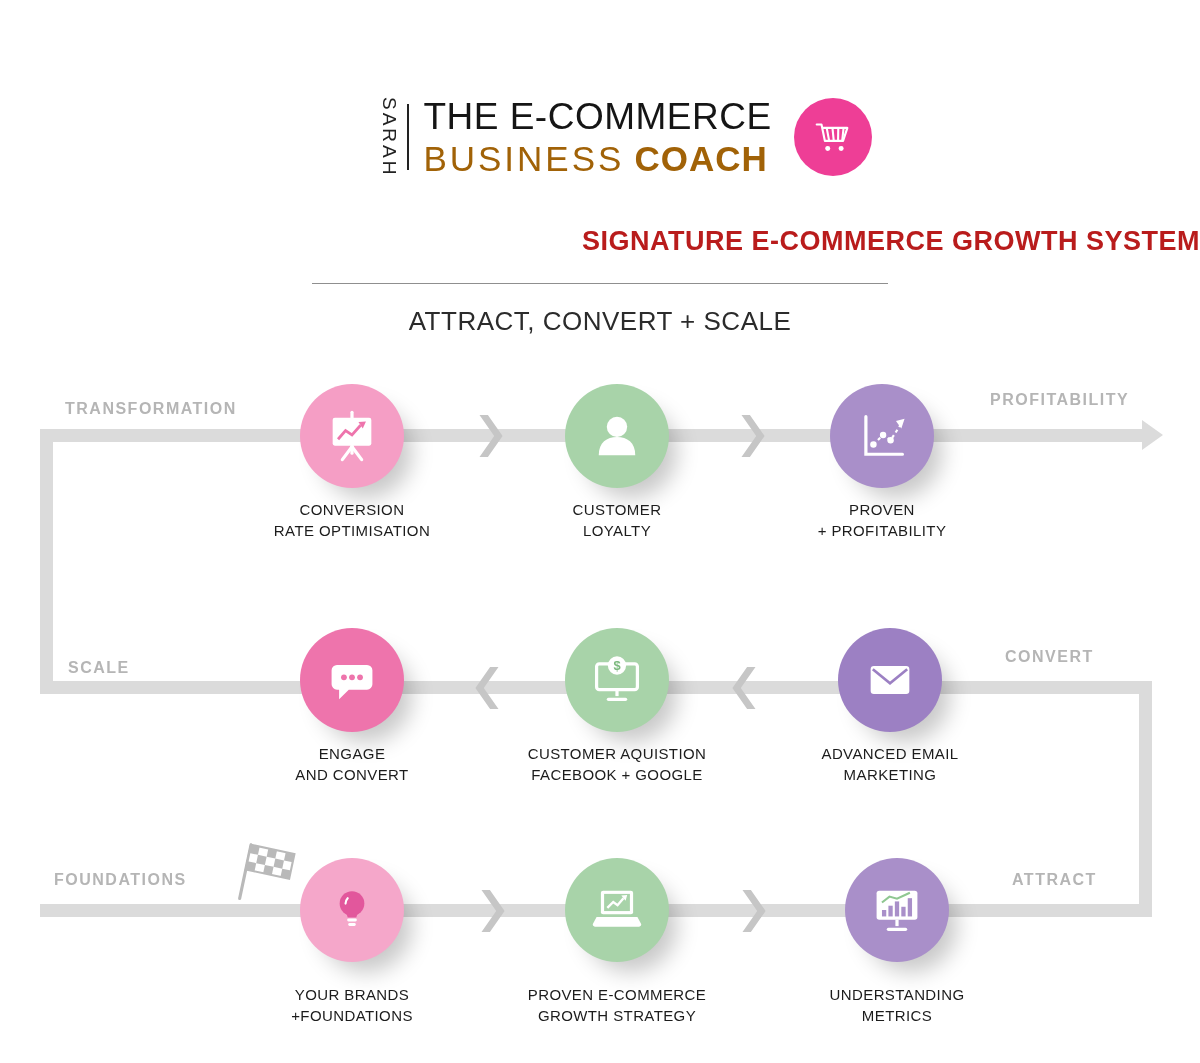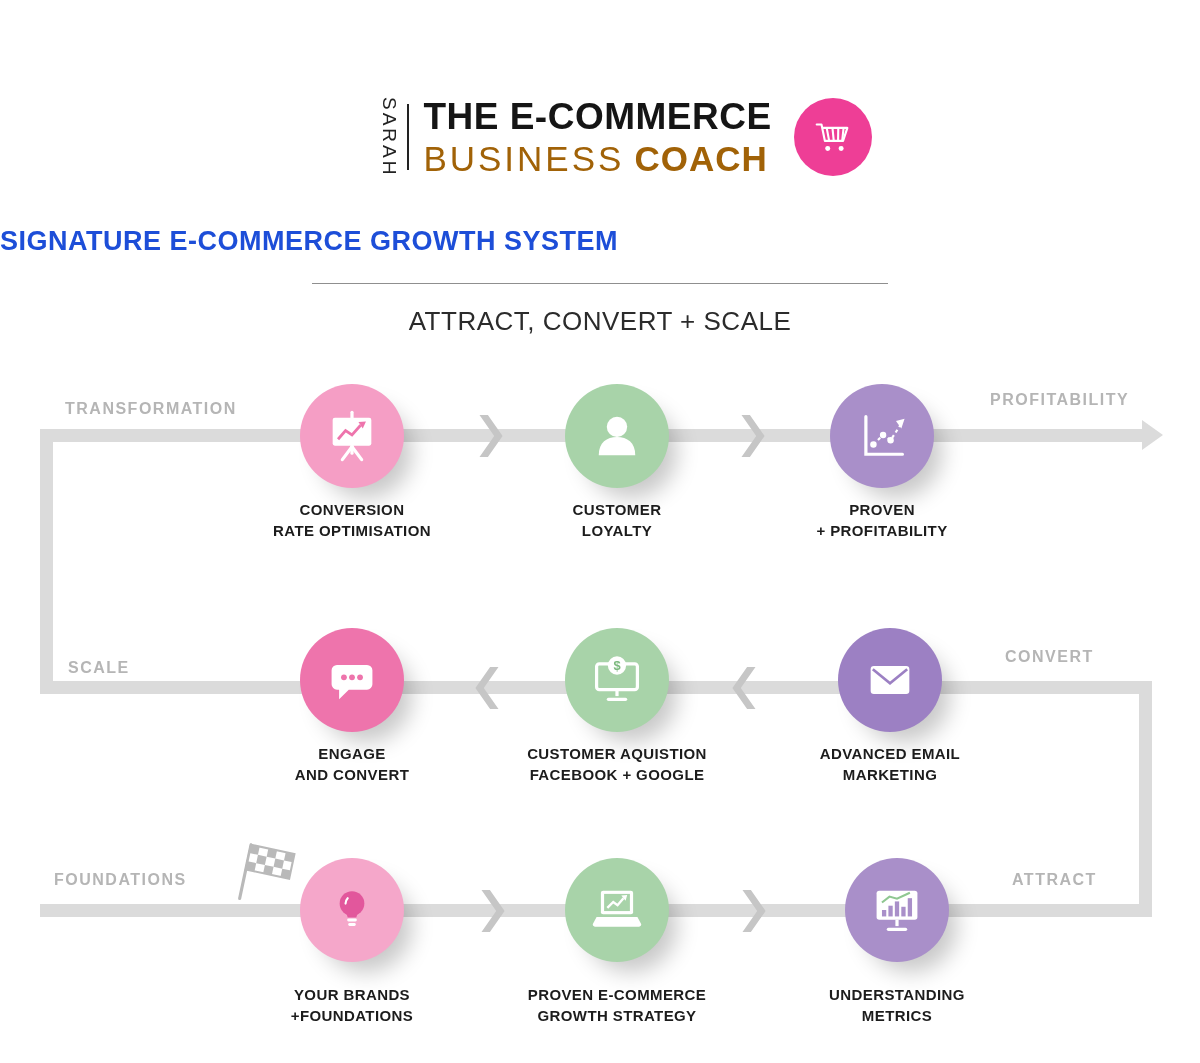--- a/index.html
+++ b/index.html
@@ -5,47 +5,47 @@
   *{margin:0;padding:0;box-sizing:border-box}
   html,body{background:#ffffff}
   body{font-family:"Liberation Sans",sans-serif}
   .page{position:relative;width:1200px;height:1063px;background:#ffffff;overflow:hidden}
 
   
   .brand{position:absolute;top:96px;left:0;width:100%;display:flex;justify-content:center;align-items:center;transform:translateX(26px)}
   .brand-sarah{writing-mode:vertical-rl;font-size:19px;letter-spacing:3px;font-weight:500;color:#222;line-height:1}
   .brand-divider{width:2px;height:66px;background:#222;margin:0 14px 0 8px}
   .brand-text{display:flex;flex-direction:column;line-height:1.15}
-  .brand-line1{font-size:37px;font-weight:700;color:#151515;letter-spacing:.5px}
+  .brand-line1{font-size:37px;font-weight:400;color:#151515;letter-spacing:.5px}
   .brand-line2{font-size:35px;color:#a16207}
   .brand-line2 .light{font-weight:300;letter-spacing:3px}
   .brand-line2 .bold{font-weight:800;margin-left:10px;letter-spacing:1px}
   .brand-cart{width:78px;height:78px;border-radius:50%;display:flex;align-items:center;justify-content:center;margin-left:22px}
   .brand-cart svg{width:46px;height:46px}
 
   
-  .title{position:absolute;top:226px;width:100%;text-align:left;font-size:27px;font-weight:800;color:#1d4ed8;letter-spacing:.5px}
+  .title{position:absolute;top:226px;width:100%;text-align:right;font-size:27px;font-weight:800;color:#b91c1c;letter-spacing:.5px}
   .title-rule{position:absolute;top:283px;left:312px;width:576px;border-top:1px solid #8f8f8f}
   .subtitle{position:absolute;top:306px;width:100%;text-align:center;font-size:26px;font-weight:400;color:#2b2b2b;letter-spacing:.5px}
 
   
   .seg{position:absolute;background:#dbdbdb;z-index:1}
   .arrowhead{position:absolute;width:0;height:0;border-top:15px solid transparent;border-bottom:15px solid transparent;border-left:21px solid #dbdbdb;z-index:1}
   .chev{position:absolute;width:30px;height:42px;z-index:1;color:#c6c6c6}
   .chev svg{width:100%;height:100%;display:block}
   .chev.left{transform:scaleX(-1)}
 
   
   .stage{position:absolute;font-size:16px;font-weight:700;letter-spacing:1.5px;color:#b5b5b5;z-index:2}
 
   
   .node{position:absolute;width:300px;display:flex;flex-direction:column;align-items:center;z-index:3}
   .circle{width:104px;height:104px;border-radius:50%;display:flex;align-items:center;justify-content:center;box-shadow:14px 16px 22px -6px rgba(0,0,0,.22)}
   .circle svg{width:58px;height:58px;display:block}
-  .caption{margin-top:11px;text-align:center;font-size:15px;font-weight:700;color:#1c1c1c;letter-spacing:.4px;line-height:1.42}
+  .caption{margin-top:11px;text-align:center;font-size:15px;font-weight:400;color:#1c1c1c;letter-spacing:.4px;line-height:1.42}
   .caption.gap-lg{margin-top:22px}
   .caption span{display:block}
 
   .flag{position:absolute;left:228px;top:838px;width:76px;height:76px;z-index:2}
   .flag svg{width:100%;height:100%}
 </style>
 </head>
 <body>
 
 <div class="page">

